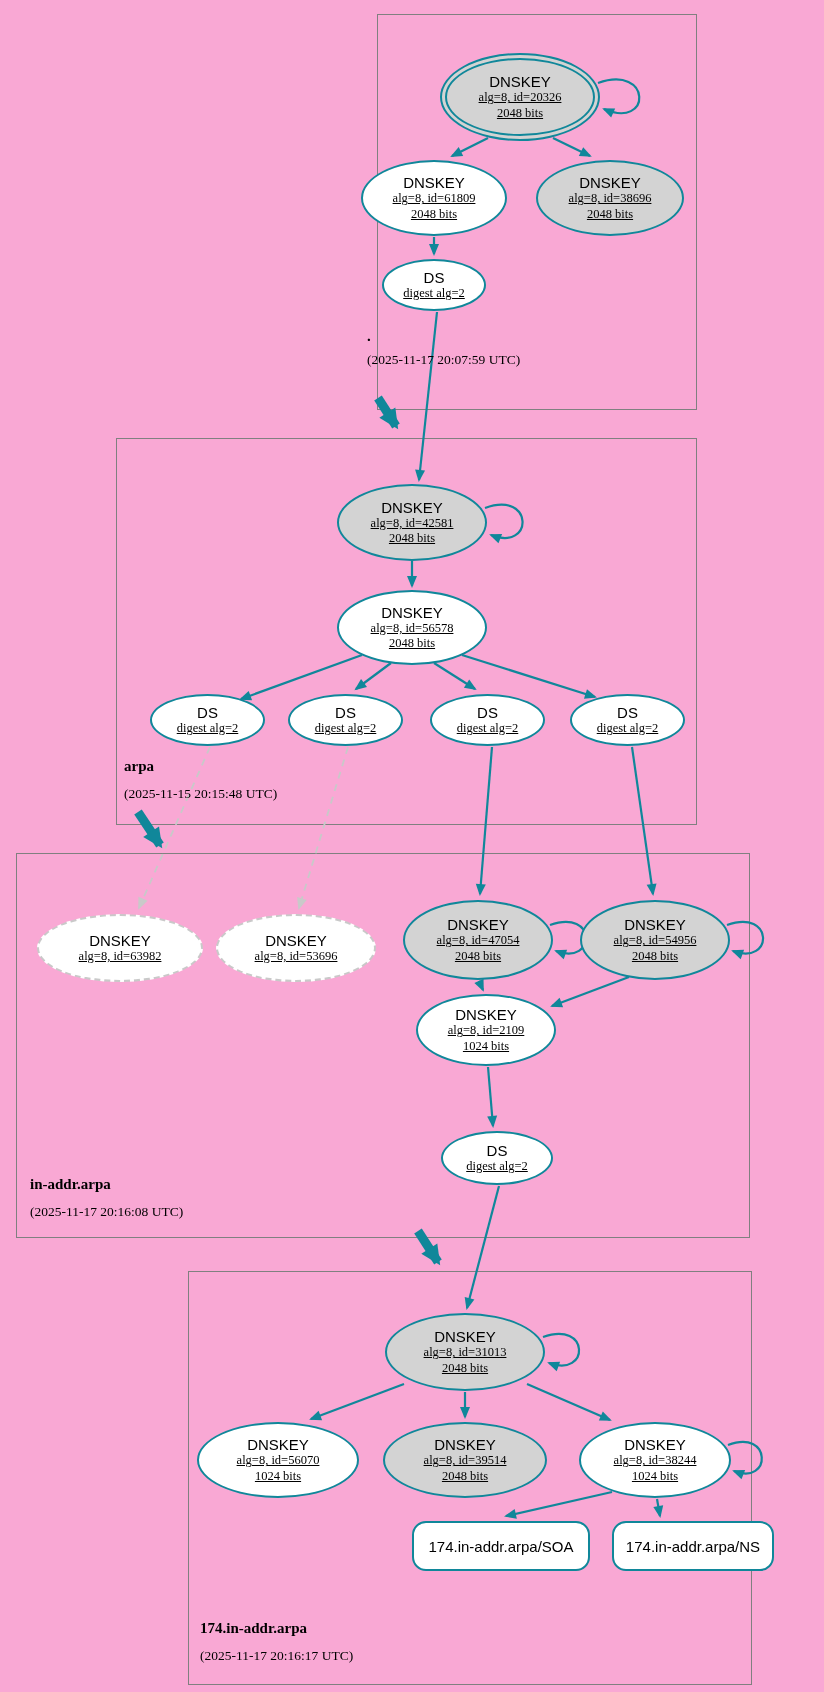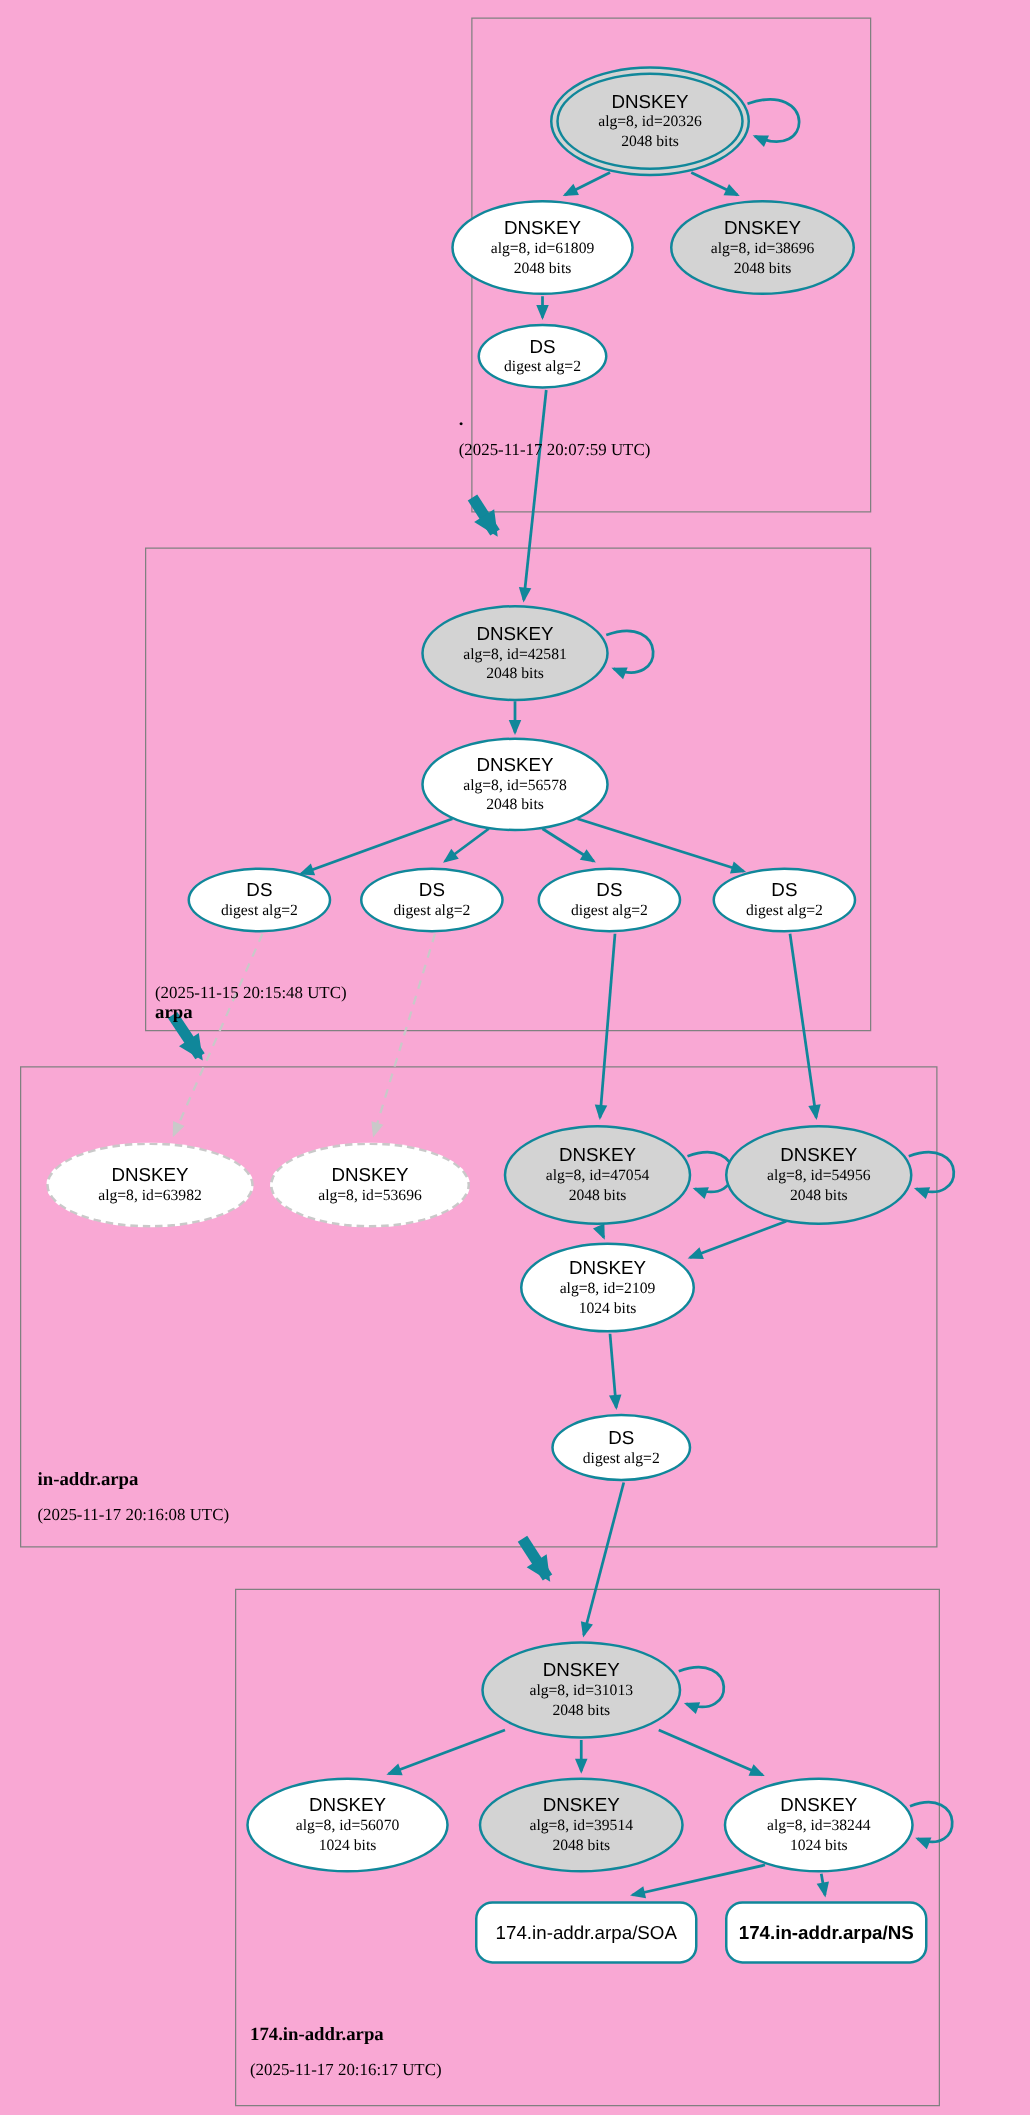--- a/index.html
+++ b/index.html
@@ -14,23 +14,23 @@
   path.thick{stroke:var(--teal);stroke-width:9;fill:none;}
   .mteal{fill:var(--teal);}
   .mgray{fill:var(--dashededge);}
   .node{position:absolute;display:flex;flex-direction:column;align-items:center;justify-content:center;
         text-align:center;z-index:3;box-sizing:border-box;}
   .ellipse{border-radius:50%;border:2.3px solid var(--teal);background:#fff;}
   .gray{background:var(--grayfill);}
   .dashednode{border:2px dashed var(--dashededge);background:#fff;}
   .ring2{position:absolute;inset:3px;border:2.3px solid var(--teal);border-radius:50%;pointer-events:none;}
   .ntitle{font:15px "Liberation Sans",sans-serif;color:#000;line-height:1.15;}
-  .ndetail{font:12.5px "Liberation Serif",serif;color:#000;line-height:1.22;}
+  .ndetail{font:12.5px "Liberation Serif",serif;color:#000;line-height:1.22;text-decoration:underline;}
   .rrset{border:2.2px solid var(--teal);border-radius:14px;background:#fff;
-         font:15px "Liberation Sans",sans-serif;color:#000;}
+         font:15px "Liberation Sans",sans-serif;color:#000;margin-left:32px;}
 </style>
 </head>
 <body>
 
 <div id="canvas">
 
   <div class="zonebox" style="left:377px;top:14px;width:318px;height:394px;"></div>
   <div class="zonebox" style="left:116px;top:438px;width:579px;height:385px;"></div>
   <div class="zonebox" style="left:16px;top:853px;width:732px;height:383px;"></div>
   <div class="zonebox" style="left:188px;top:1271px;width:562px;height:412px;"></div>
@@ -126,21 +126,21 @@
     <div class="ndetail">digest alg=2</div>
   </div>
   <div class="node ellipse" style="left:430px;top:694px;width:115px;height:52px;">
     <div class="ntitle">DS</div>
     <div class="ndetail">digest alg=2</div>
   </div>
   <div class="node ellipse" style="left:570px;top:694px;width:115px;height:52px;">
     <div class="ntitle">DS</div>
     <div class="ndetail">digest alg=2</div>
   </div>
-  <div class="zonelabel" style="left:124px;top:802px;">arpa</div>
+  <div class="zonelabel" style="left:124px;top:758px;">arpa</div>
   <div class="zonets" style="left:124px;top:786px;">(2025-11-15 20:15:48 UTC)</div>
 
   <div class="node dashednode" style="left:37px;top:914px;width:166px;height:68px;border-radius:50%;">
     <div class="ntitle">DNSKEY</div>
     <div class="ndetail">alg=8, id=63982</div>
   </div>
   <div class="node dashednode" style="left:216px;top:914px;width:160px;height:68px;border-radius:50%;">
     <div class="ntitle">DNSKEY</div>
     <div class="ndetail">alg=8, id=53696</div>
   </div>
@@ -182,19 +182,19 @@
     <div class="ndetail">2048 bits</div>
   </div>
   <div class="node ellipse" style="left:579px;top:1422px;width:152px;height:76px;">
     <div class="ntitle">DNSKEY</div>
     <div class="ndetail">alg=8, id=38244</div>
     <div class="ndetail">1024 bits</div>
   </div>
   <div class="node rrset" style="left:380px;top:1521px;width:178px;height:50px;">
     <div>174.in-addr.arpa/SOA</div>
   </div>
-  <div class="node rrset" style="left:580px;top:1521px;width:162px;height:50px;font-weight:bold;">
+  <div class="node rrset" style="left:580px;top:1521px;width:162px;height:50px;">
     <div>174.in-addr.arpa/NS</div>
   </div>
   <div class="zonelabel" style="left:200px;top:1620px;">174.in-addr.arpa</div>
   <div class="zonets" style="left:200px;top:1648px;">(2025-11-17 20:16:17 UTC)</div>
 
 </div>
 
 </body></html>

